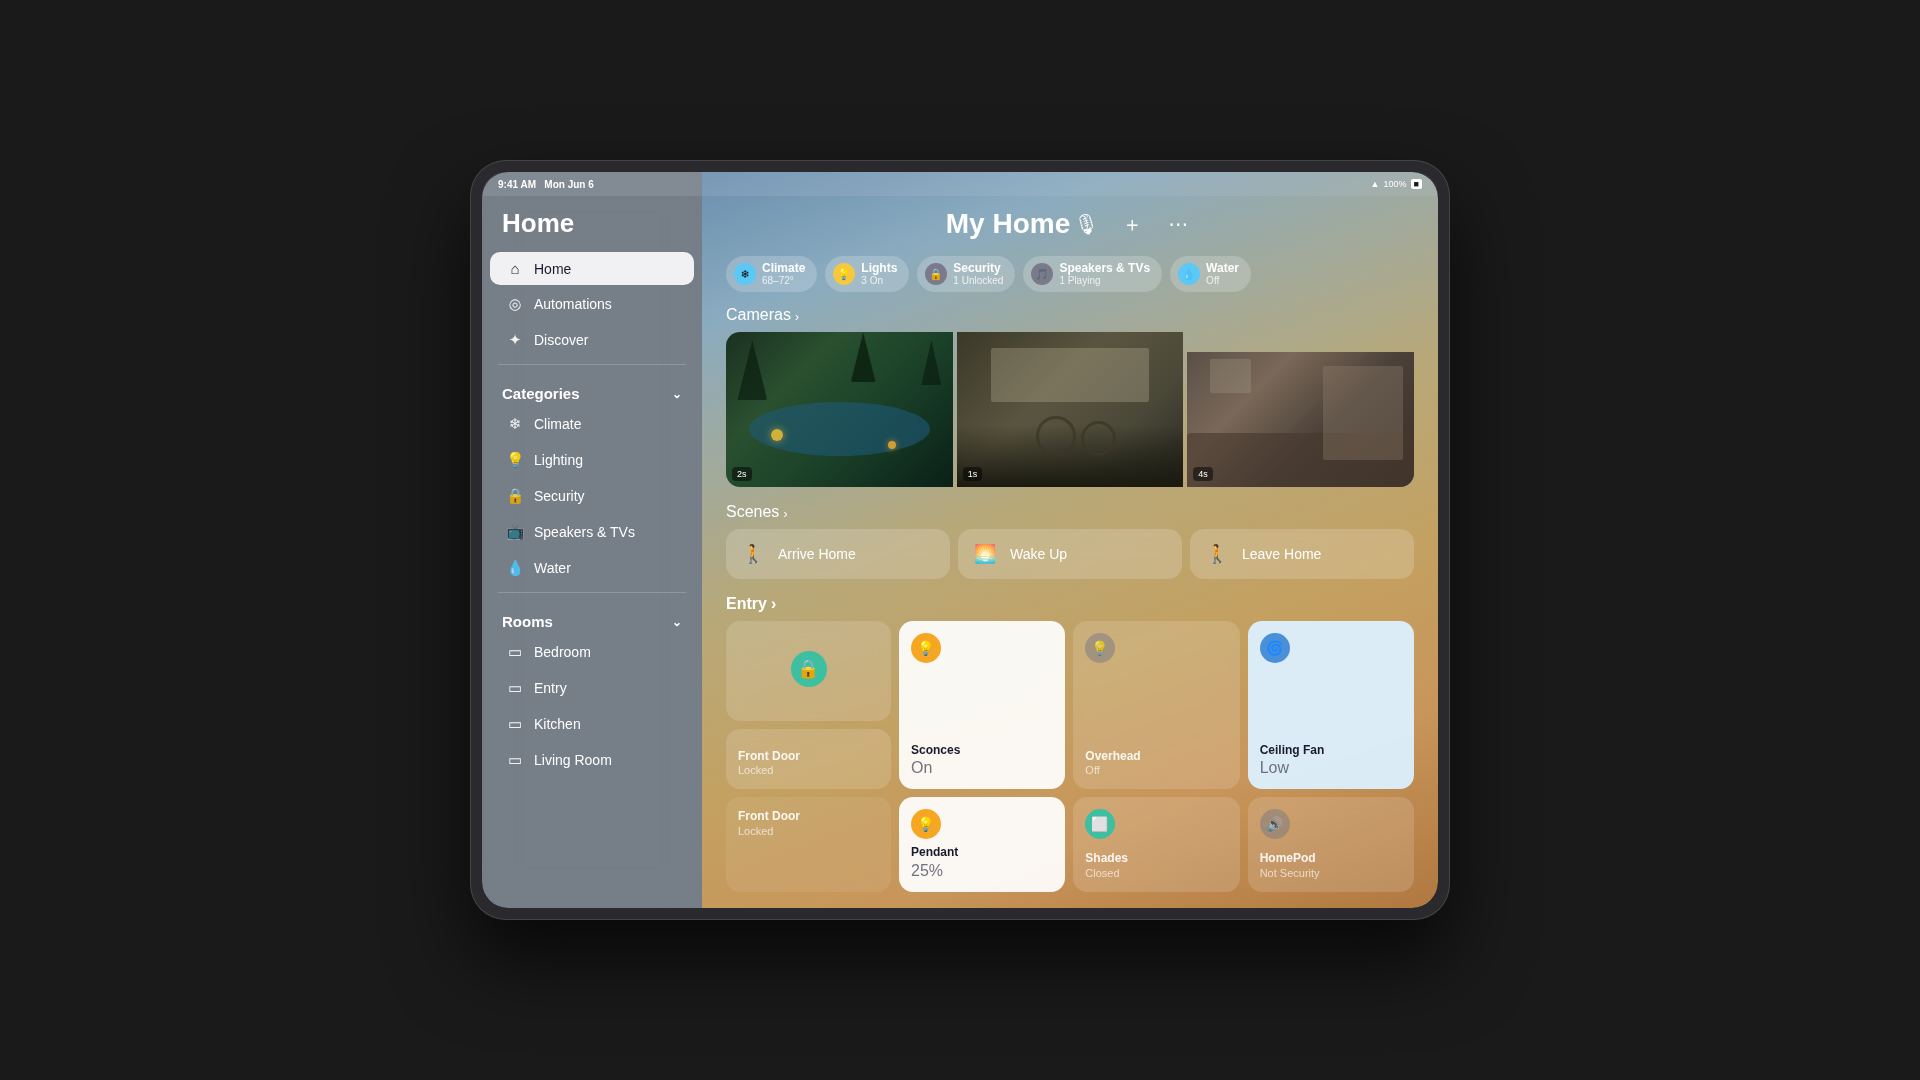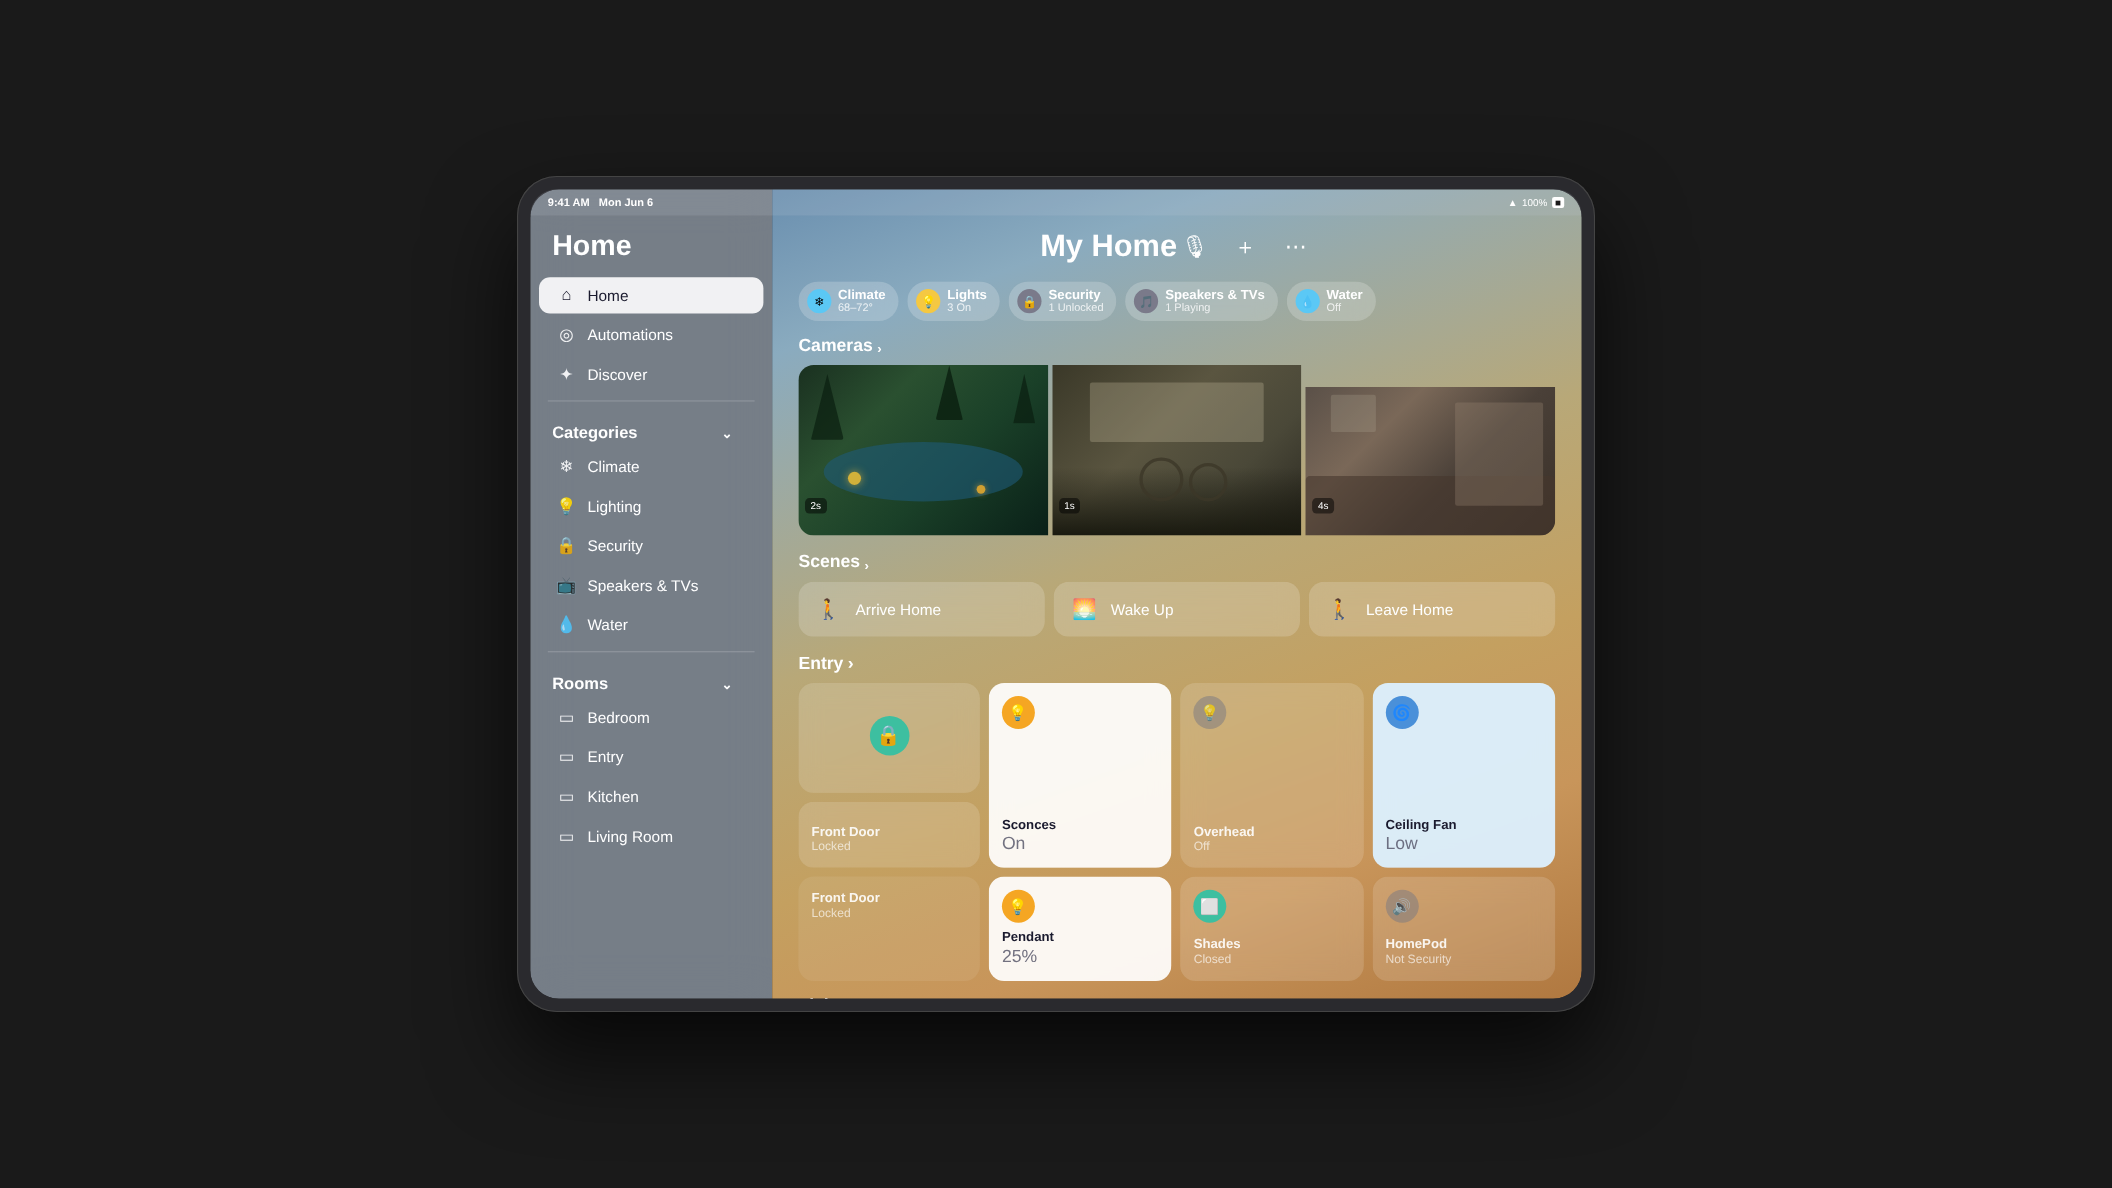--- a/index.html
+++ b/index.html
@@ -107,21 +107,21 @@
     .sidebar-icon {
       font-size: 15px;
       width: 18px;
       text-align: center;
       color: rgba(255,255,255,0.9);
     }
     .sidebar-section-header {
       display: flex;
       justify-content: space-between;
       align-items: center;
-      padding: 14px 36px 4px 20px;
+      padding: 14px 20px 4px 20px;
       font-size: 15px;
       font-weight: 600;
       color: white;
     }
     .sidebar-section-header .chevron { font-size: 12px; }
     .sidebar-divider { height: 1px; background: rgba(255,255,255,0.2); margin: 6px 16px; }
 
     
     .main-content {
       flex: 1;
@@ -186,21 +186,21 @@
       justify-content: center;
       font-size: 11px;
     }
     .chip-text { display: flex; flex-direction: column; }
     .chip-label { font-size: 12px; font-weight: 600; color: white; line-height: 1.2; }
     .chip-sub { font-size: 10px; color: rgba(255,255,255,0.8); line-height: 1.2; }
 
     
     .section-header {
       font-size: 16px;
-      font-weight: 700;
+      font-weight: 400;
       color: white;
       margin-bottom: 8px;
       display: flex;
       align-items: flex-end;
       gap: 4px;
       cursor: pointer;
     }
     .section-header .chevron-right { font-size: 12px; }
 
     
@@ -216,21 +216,21 @@
     .camera-cell {
       position: relative;
       background: #2a3a2a;
       overflow: hidden;
     }
     .camera-cell.pool { background: linear-gradient(135deg, #1a3020 0%, #2a5030 30%, #1a4028 60%, #0a2018 100%); }
     .camera-cell.garage { background: linear-gradient(135deg, #3a3828 0%, #5a5540 40%, #4a4838 70%, #2a2820 100%); }
     .camera-cell.bedroom { background: linear-gradient(135deg, #5a5048 0%, #7a6858 30%, #4a4038 60%, #3a3028 100%); margin-top: 20px; }
     .camera-timestamp {
       position: absolute;
-      bottom: 20px;
+      bottom: 6px;
       left: 6px;
       background: rgba(0,0,0,0.5);
       color: white;
       font-size: 9px;
       padding: 2px 5px;
       border-radius: 4px;
     }
     
     .pool-water {
       position: absolute;

